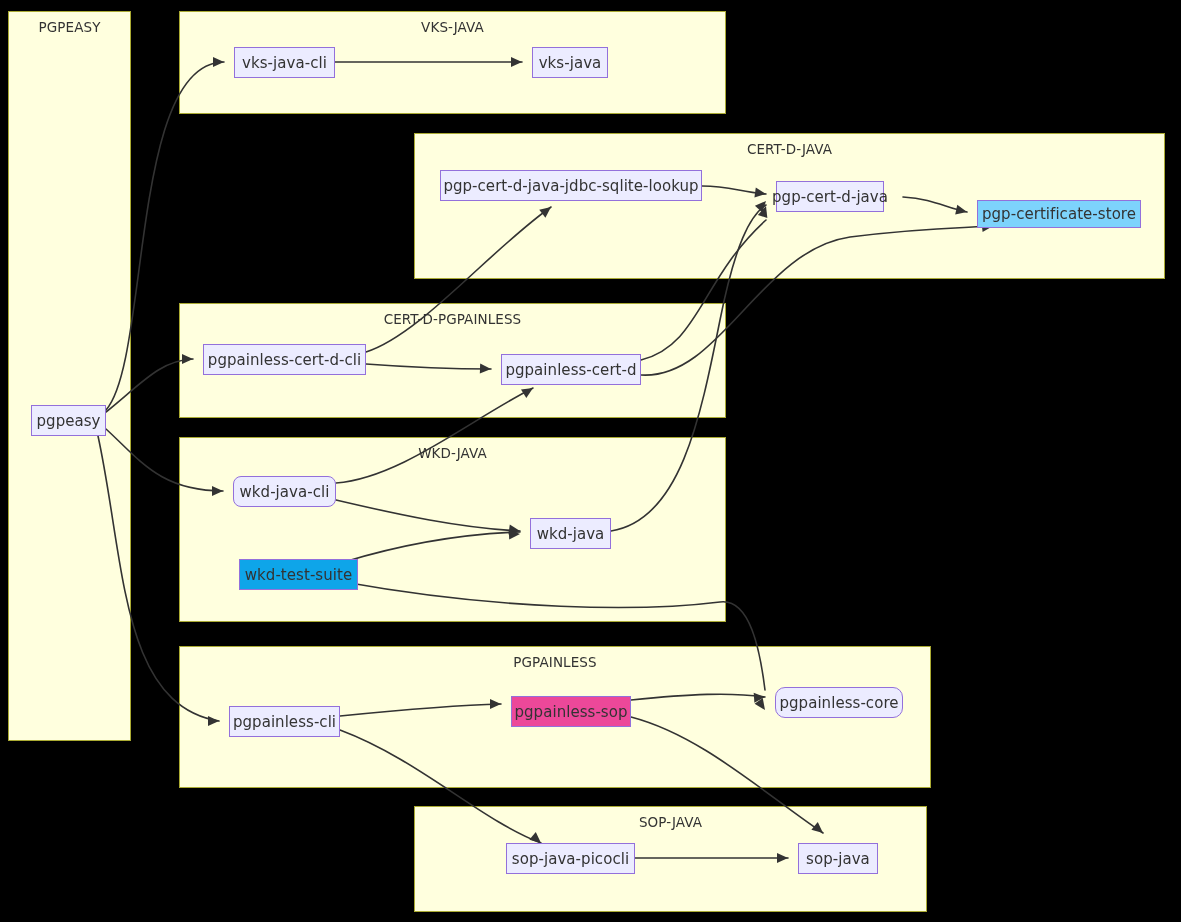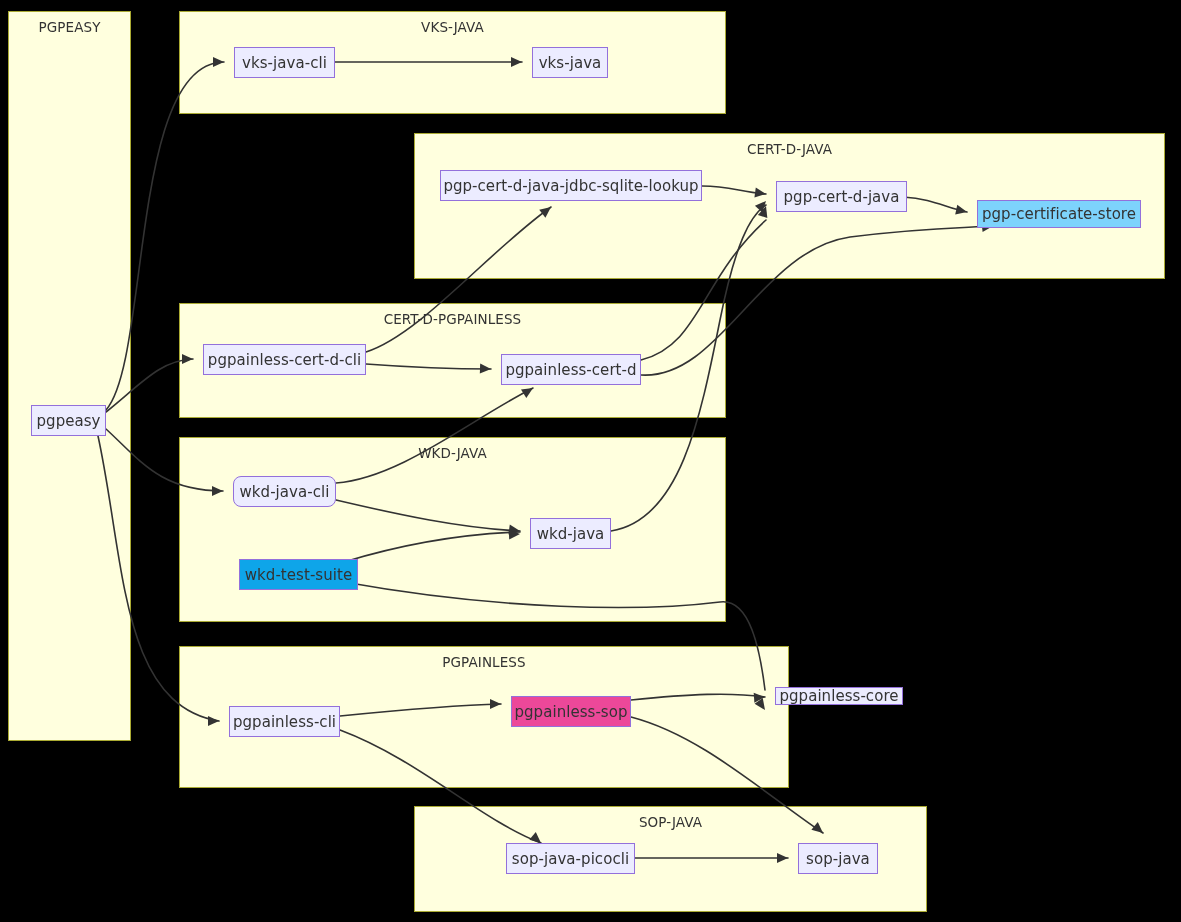--- a/index.html
+++ b/index.html
@@ -115,41 +115,41 @@
       </div>
       <div class="cluster" style="left: 414px; top: 133px; width: 751px; height: 146px; background: rgb(255, 255, 222); border-color: rgb(170, 170, 51);">
         <div class="cluster-label" style="color: rgb(51, 51, 51);">CERT-D-JAVA</div>
       </div>
       <div class="cluster" style="left: 179px; top: 303px; width: 547px; height: 115px; background: rgb(255, 255, 222); border-color: rgb(170, 170, 51);">
         <div class="cluster-label" style="color: rgb(51, 51, 51);">CERT-D-PGPAINLESS</div>
       </div>
       <div class="cluster" style="left: 179px; top: 437px; width: 547px; height: 185px; background: rgb(255, 255, 222); border-color: rgb(170, 170, 51);">
         <div class="cluster-label" style="color: rgb(51, 51, 51);">WKD-JAVA</div>
       </div>
-      <div class="cluster" style="left: 179px; top: 646px; width: 610px; height: 142px; background: rgb(255, 255, 222); border-color: rgb(170, 170, 51);">
+      <div class="cluster" style="left: 179px; top: 646px; width: 752px; height: 142px; background: rgb(255, 255, 222); border-color: rgb(170, 170, 51);">
         <div class="cluster-label" style="color: rgb(51, 51, 51);">PGPAINLESS</div>
       </div>
       <div class="cluster" style="left: 414px; top: 806px; width: 513px; height: 106px; background: rgb(255, 255, 222); border-color: rgb(170, 170, 51);">
         <div class="cluster-label" style="color: rgb(51, 51, 51);">SOP-JAVA</div>
       </div>
     </div>
   <div id="node-layer">
       <div class="node" style="left: 31px; top: 405px; width: 75px; height: 31px; background: rgb(236, 236, 255); border-color: rgb(147, 112, 219); color: rgb(51, 51, 51);">
         <span>pgpeasy</span>
       </div>
       <div class="node" style="left: 234px; top: 47px; width: 101px; height: 31px; background: rgb(236, 236, 255); border-color: rgb(147, 112, 219); color: rgb(51, 51, 51);">
         <span>vks-java-cli</span>
       </div>
       <div class="node" style="left: 532px; top: 47px; width: 76px; height: 31px; background: rgb(236, 236, 255); border-color: rgb(147, 112, 219); color: rgb(51, 51, 51);">
         <span>vks-java</span>
       </div>
       <div class="node" style="left: 440px; top: 170px; width: 262px; height: 31px; background: rgb(236, 236, 255); border-color: rgb(147, 112, 219); color: rgb(51, 51, 51);">
         <span>pgp-cert-d-java-jdbc-sqlite-lookup</span>
       </div>
-      <div class="node" style="left: 776px; top: 181px; width: 131px; height: 31px; background: rgb(236, 236, 255); border-color: rgb(147, 112, 219); color: rgb(51, 51, 51);">
+      <div class="node" style="left: 776px; top: 181px; width: 108px; height: 31px; background: rgb(236, 236, 255); border-color: rgb(147, 112, 219); color: rgb(51, 51, 51);">
         <span>pgp-cert-d-java</span>
       </div>
       <div class="node" style="left: 977px; top: 200px; width: 164px; height: 28px; background: #7dd3fc; border-color: rgb(147, 112, 219); color: rgb(51, 51, 51);">
         <span>pgp-certificate-store</span>
       </div>
       <div class="node" style="left: 203px; top: 344px; width: 163px; height: 31px; background: rgb(236, 236, 255); border-color: rgb(147, 112, 219); color: rgb(51, 51, 51);">
         <span>pgpainless-cert-d-cli</span>
       </div>
       <div class="node" style="left: 501px; top: 354px; width: 140px; height: 31px; background: rgb(236, 236, 255); border-color: rgb(147, 112, 219); color: rgb(51, 51, 51);">
         <span>pgpainless-cert-d</span>
@@ -162,21 +162,21 @@
       </div>
       <div class="node" style="left: 225px; top: 559px; width: 119px; height: 31px; background: #0ea5e9; border-color: rgb(147, 112, 219); color: rgb(51, 51, 51); margin-left: 14px;">
         <span>wkd-test-suite</span>
       </div>
       <div class="node" style="left: 229px; top: 706px; width: 111px; height: 31px; background: rgb(236, 236, 255); border-color: rgb(147, 112, 219); color: rgb(51, 51, 51);">
         <span>pgpainless-cli</span>
       </div>
       <div class="node" style="left: 511px; top: 696px; width: 120px; height: 31px; background: #ec4899; border-color: rgb(147, 112, 219); color: rgb(51, 51, 51);">
         <span>pgpainless-sop</span>
       </div>
-      <div class="node" style="left: 775px; top: 687px; width: 128px; height: 18px; background: rgb(236, 236, 255); border-color: rgb(147, 112, 219); color: rgb(51, 51, 51);">
+      <div class="node" style="left: 775px; top: 687px; width: 128px; height: 31px; background: rgb(236, 236, 255); border-color: rgb(147, 112, 219); color: rgb(51, 51, 51); border-radius: 10px;">
         <span>pgpainless-core</span>
       </div>
       <div class="node" style="left: 506px; top: 843px; width: 129px; height: 31px; background: rgb(236, 236, 255); border-color: rgb(147, 112, 219); color: rgb(51, 51, 51);">
         <span>sop-java-picocli</span>
       </div>
       <div class="node" style="left: 798px; top: 843px; width: 80px; height: 31px; background: rgb(236, 236, 255); border-color: rgb(147, 112, 219); color: rgb(51, 51, 51);">
         <span>sop-java</span>
       </div>
     </div>
 </div>

